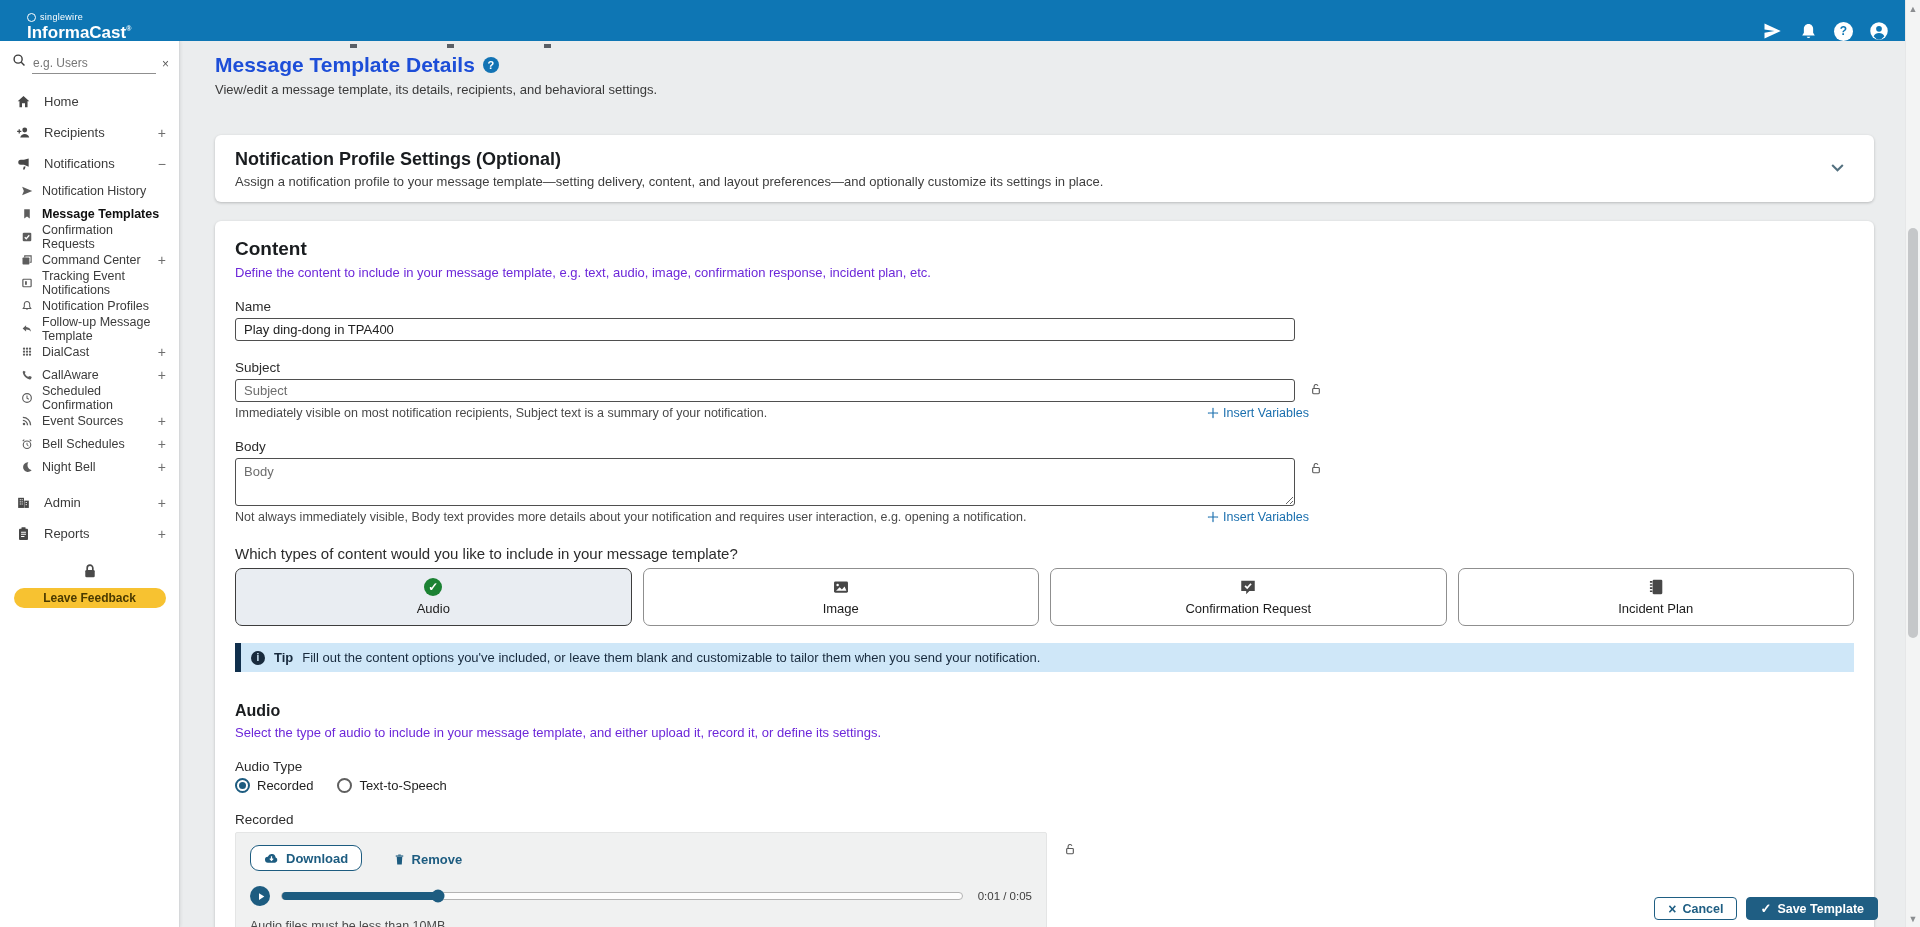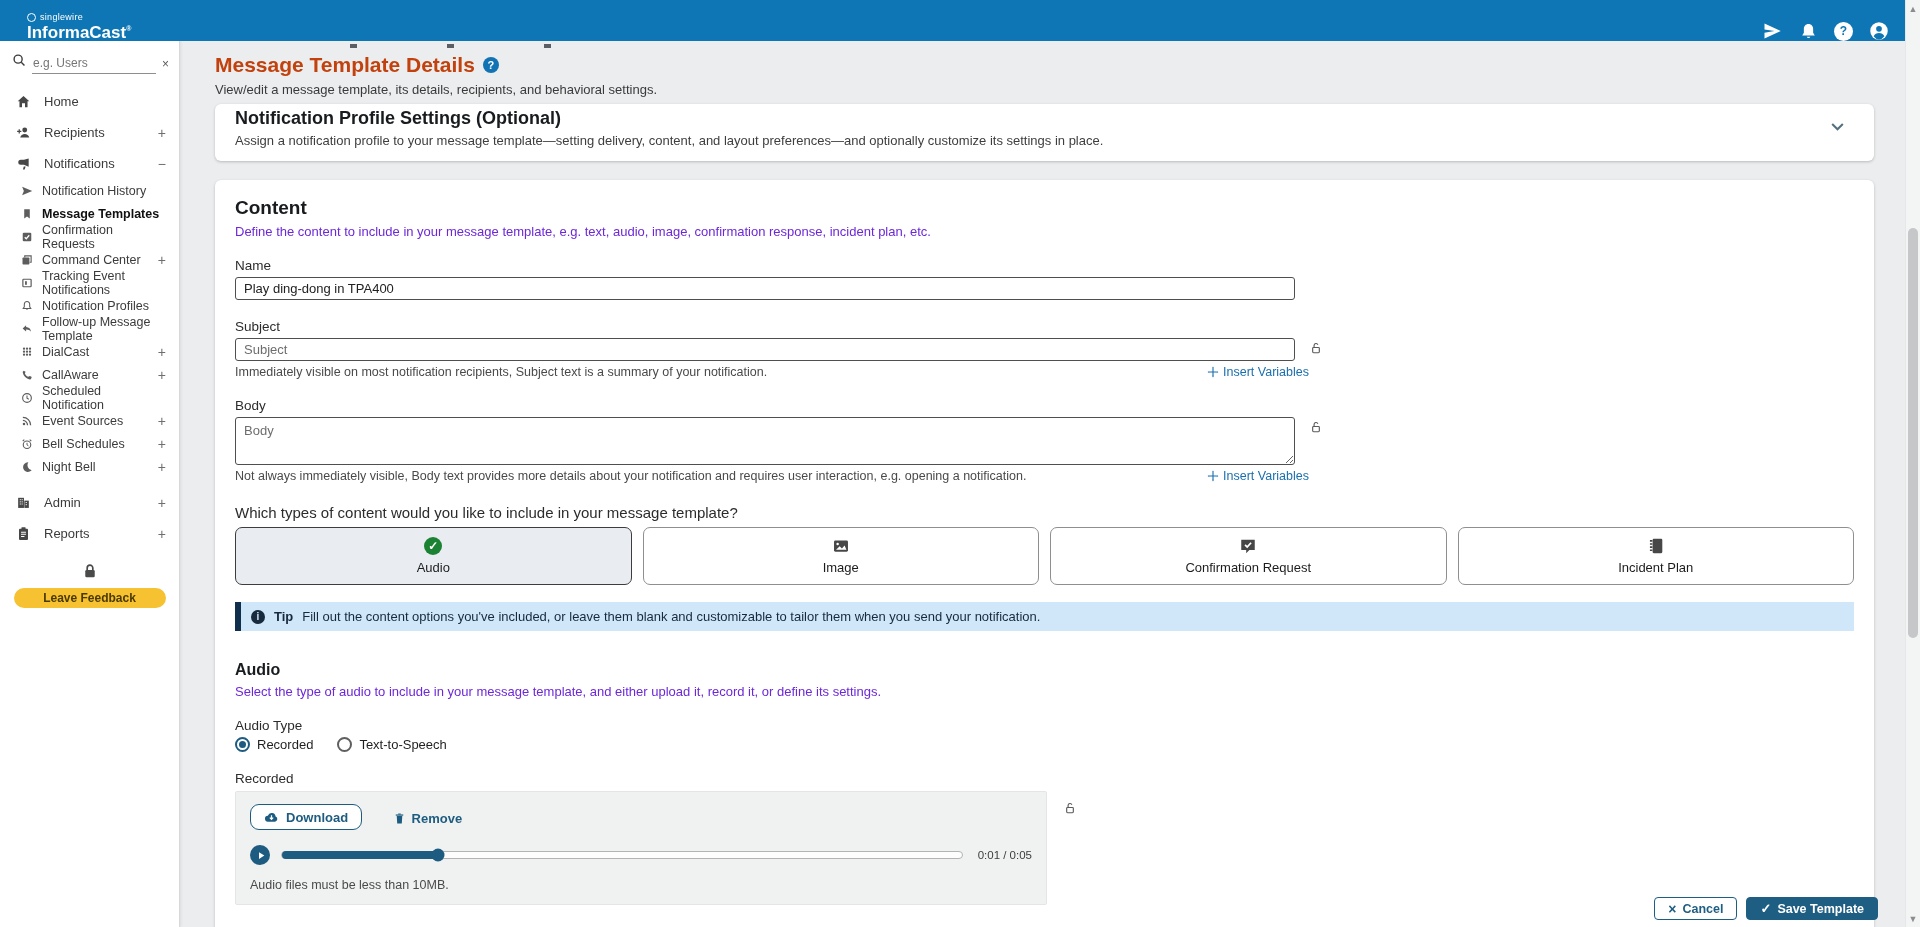--- a/index.html
+++ b/index.html
@@ -43,26 +43,26 @@
   .nav-gap { height:9px; }
   .lock-row { display:flex; justify-content:center; margin:13px 0 8px; color:#4a4a4a; }
   .feedback-btn { margin:2px auto 0; width:152px; height:20px; border-radius:11px; background:#f7c231;
     color:#4a3a00; font-size:12px; font-weight:bold; display:flex; align-items:center; justify-content:center;
     cursor:pointer; border:none; }
   
   .main { position:absolute; left:180px; top:41px; right:15px; bottom:0; overflow:hidden; padding-left:35px; }
   .sliver { height:6px; margin-top:1px; display:flex; gap:90px; padding-left:135px; overflow:hidden; }
   .sliver i { display:block; width:7px; height:4px; background:#5a5f66; margin-top:2px; }
   .page-title-row { display:flex; align-items:center; gap:8px; margin-top:5px; }
-  .page-title { font-size:21px; font-weight:bold; color:#c2410c; }
+  .page-title { font-size:21px; font-weight:bold; color:#1d4ed8; }
   .help-badge { width:16px; height:16px; border-radius:50%; background:#1273b4; color:#fff; font-size:11px;
     font-weight:bold; display:flex; align-items:center; justify-content:center; cursor:pointer; }
   .page-subtitle { font-size:13px; color:#3a3a3a; margin-top:5px; }
   .card { width:1659px; background:#fff; border-radius:6px; box-shadow:0 1px 3px rgba(0,0,0,.22); }
-  .profile-card { margin-top:7px; padding:4px 20px 13px; display:flex; align-items:center; cursor:pointer; }
+  .profile-card { margin-top:38px; padding:14px 20px 13px; display:flex; align-items:center; cursor:pointer; }
   .profile-title { font-size:18px; font-weight:bold; color:#191c1f; }
   .profile-desc { font-size:13px; color:#3e3e3e; margin-top:4px; }
   .chevron-btn { margin-left:auto; margin-right:8px; color:#53707f; cursor:pointer; }
   .content-card { margin-top:19px; padding:17px 20px 40px; min-height:770px; }
   .section-title { font-size:19px; font-weight:bold; color:#191c1f; }
   .section-desc { font-size:13px; color:#6d28d9; margin-top:5px; }
   .field-label { font-size:13.5px; color:#2c2c2c; margin:19px 0 4px; }
   .field-row { display:flex; align-items:flex-start; gap:14px; }
   .text-input { width:1060px; height:23px; border:1px solid #4f4f4f; border-radius:3px; padding:0 8px;
     font-size:13px; color:#222; font-family:inherit; outline:none; background:#fff; }
@@ -290,21 +290,21 @@
       <span>CallAware</span>
       <span class="expander">+</span>
     </div>
     <div class="nav-item sub">
       <span class="nicon">
           <svg viewBox="0 0 16 16">
             <circle cx="8" cy="8" r="5.8" fill="none" stroke="currentColor" stroke-width="1.5"></circle>
             <path d="M8 4.8V8.2l2.4 1.5" fill="none" stroke="currentColor" stroke-width="1.4"></path>
           </svg>
         </span>
-      <span>Scheduled Notification</span>
+      <span>Scheduled Confirmation</span>
     </div>
     <div class="nav-item sub">
       <span class="nicon">
           <svg viewBox="0 0 16 16">
             <circle cx="4" cy="12" r="1.7" fill="currentColor"></circle>
             <path d="M2.5 7.3a6.2 6.2 0 0 1 6.2 6.2M2.5 3.2a10.3 10.3 0 0 1 10.3 10.3" fill="none" stroke="currentColor" stroke-width="1.7"></path>
           </svg>
         </span>
       <span>Event Sources</span>
       <span class="expander">+</span>

